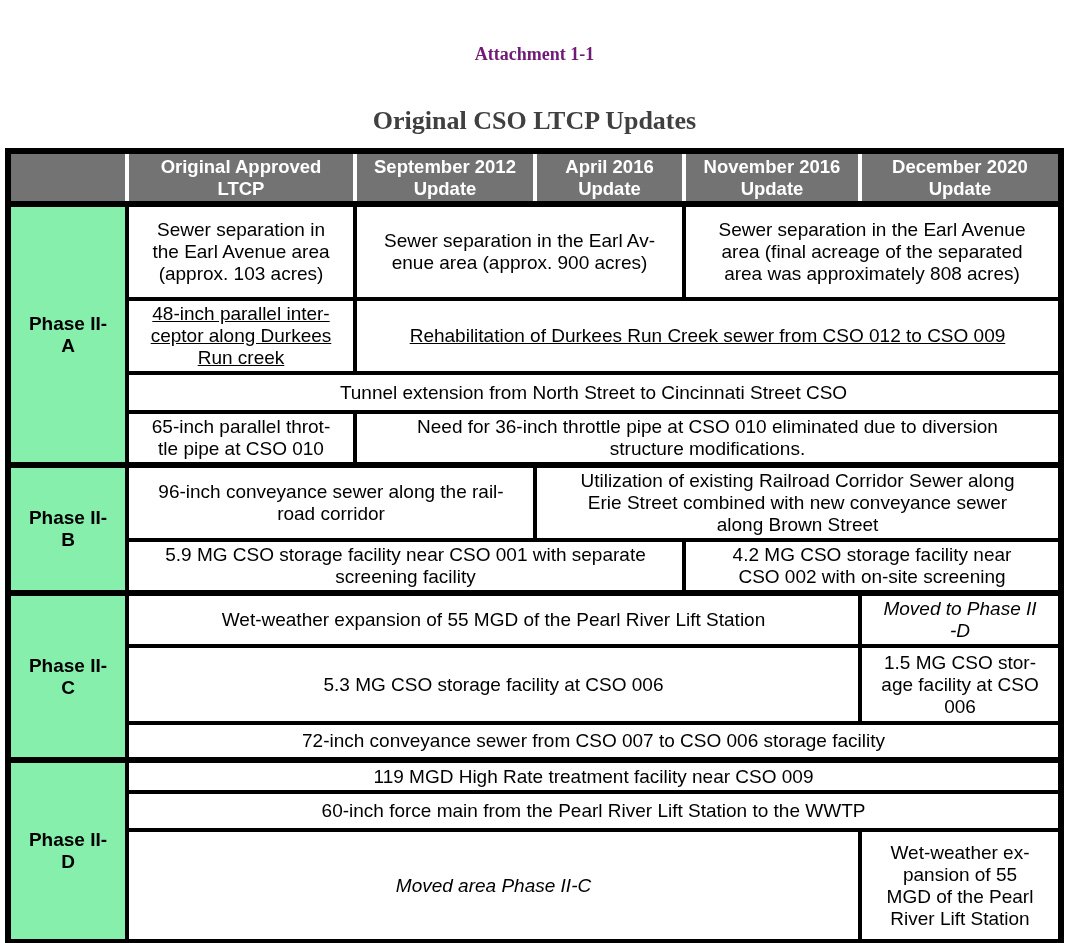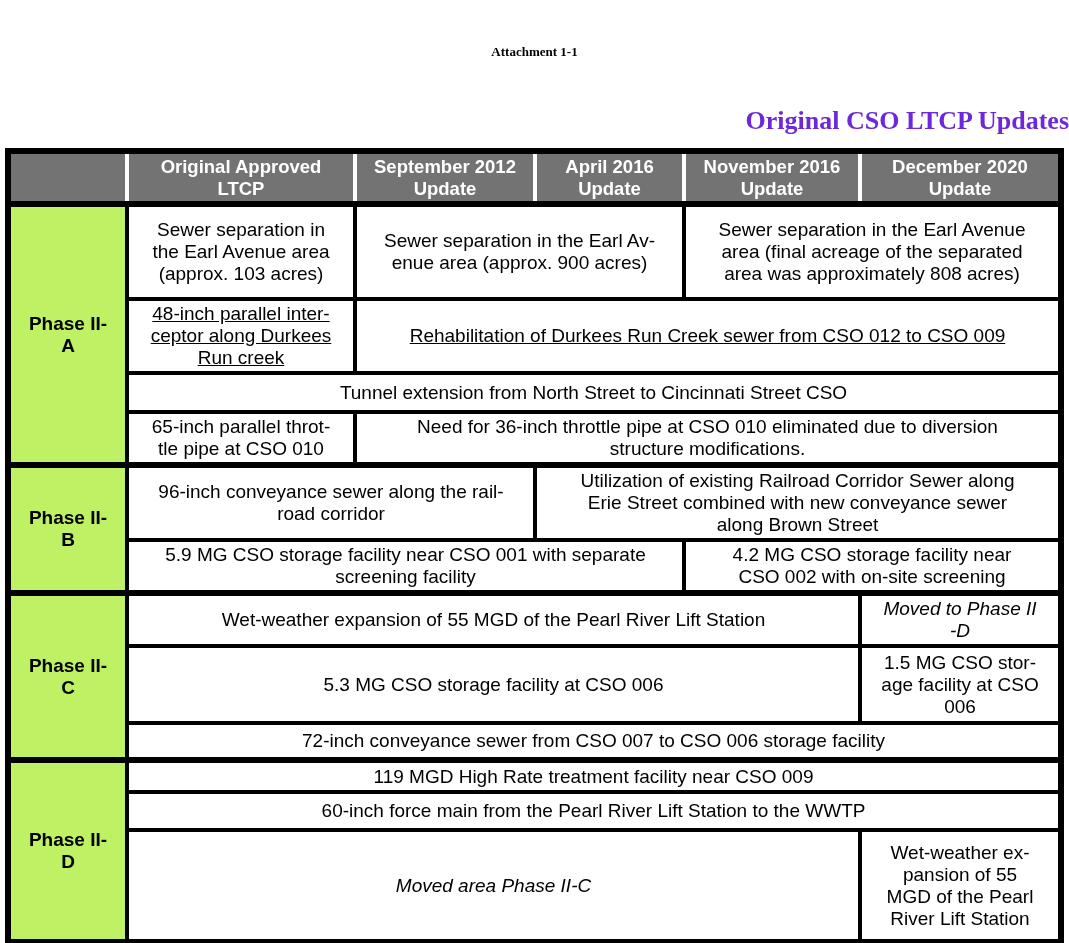--- a/index.html
+++ b/index.html
@@ -10,31 +10,31 @@
     background: #ffffff;
     font-family: "Liberation Sans", sans-serif;
     overflow: hidden;
   }
   .doc-title1 {
     position: absolute;
     top: 44px; left: 0; right: 0;
     text-align: center;
     font-family: "Liberation Serif", serif;
     font-weight: bold;
-    font-size: 13px;
-    color: #000000;
+    font-size: 18px;
+    color: #701a75;
   }
   .doc-title2 {
     position: absolute;
     top: 106px; left: 0; right: 0;
-    text-align: right;
+    text-align: center;
     font-family: "Liberation Serif", serif;
     font-weight: bold;
     font-size: 26px;
-    color: #6d28d9;
+    color: #404040;
   }
   table.ltcp {
     position: absolute;
     top: 148px; left: 5px;
     width: 1059px;
     border-collapse: collapse;
     table-layout: fixed;
     border: 6px solid #000000;
   }
   table.ltcp td, table.ltcp th {
@@ -55,21 +55,21 @@
     font-weight: bold;
     font-size: 18.5px;
     border-bottom: 6px solid #000000;
     border-top: 6px solid #000000;
   }
   table.ltcp th:not(:last-child) { border-right: 4px solid #ffffff; }
   table.ltcp th:first-child { border-left: 6px solid #000000; }
   table.ltcp th:last-child { border-right: 6px solid #000000; }
   
   td.phase {
-    background: #bef264;
+    background: #86efac;
     color: #ffffff;
     font-weight: bold;
     font-size: 19px;
   }
   
   tr.sec-top > td { border-top: 6px solid #000000; }
   
   td.moved {
     color: #6f9fd2;
     font-style: italic;

